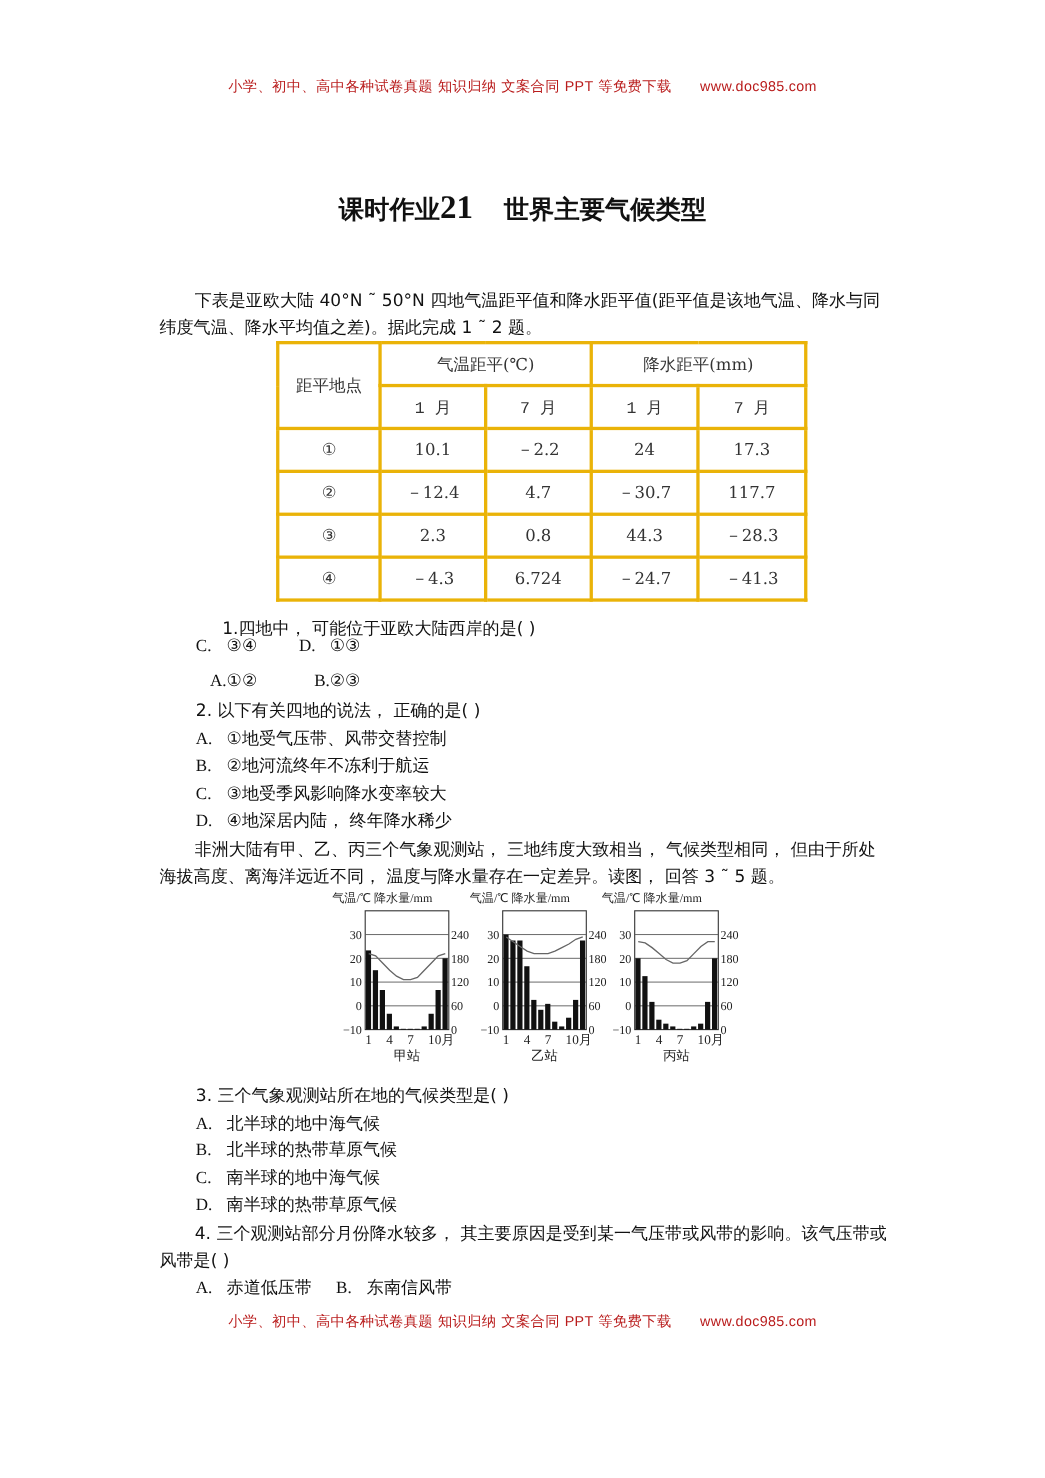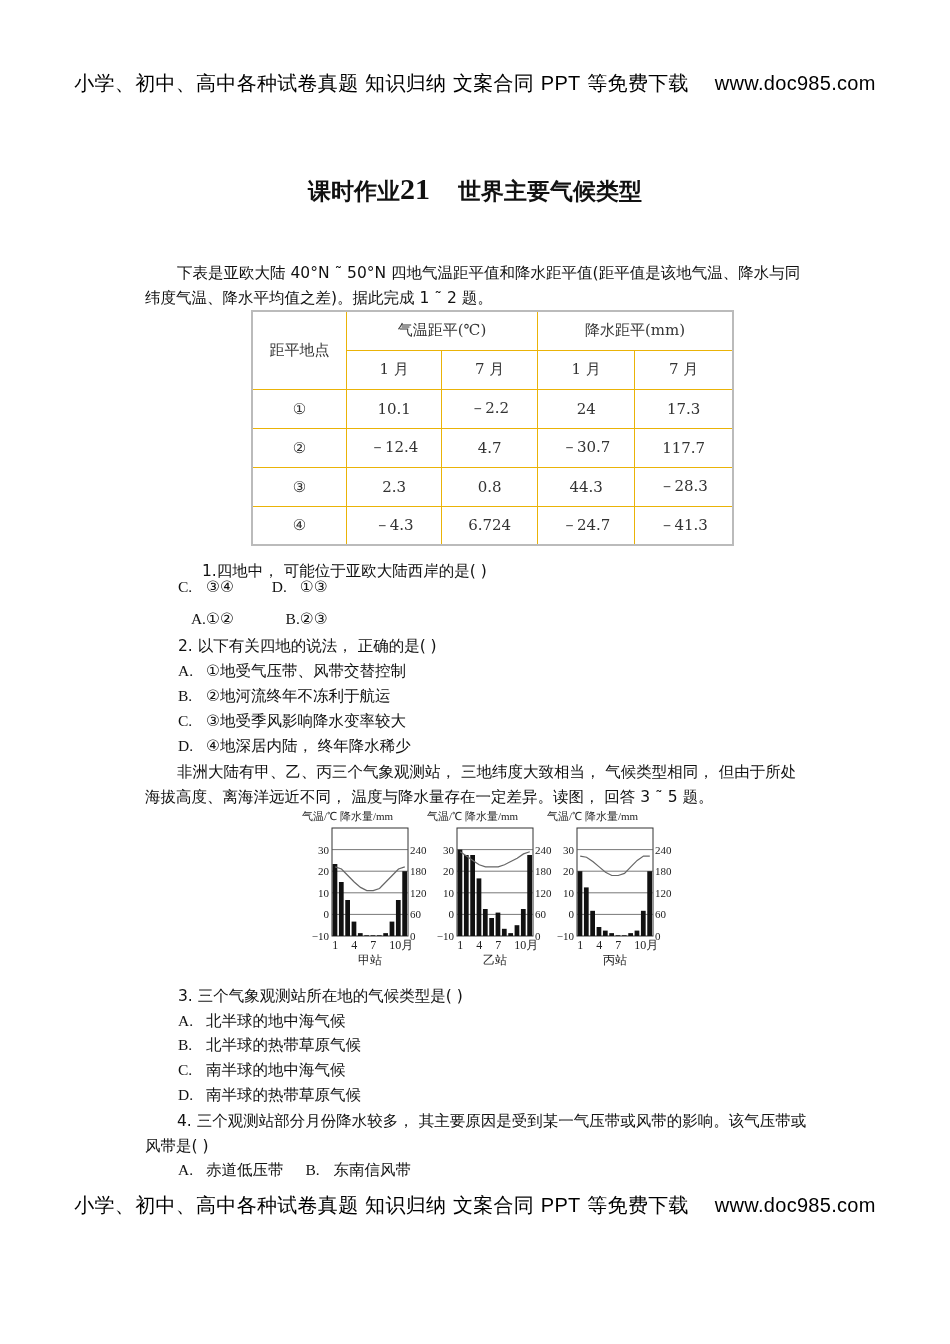--- a/index.html
+++ b/index.html
@@ -1,29 +1,29 @@
 <!DOCTYPE html>
 <html><head>
 <meta charset="utf-8">
 <style>
   html, body { margin: 0; padding: 0; background: #ffffff; }
   body { width: 950px; height: 1344px; position: relative; font-family: "DejaVu Serif", "Liberation Serif", serif; color: #111; overflow: hidden; }
-  .hdr { position: absolute; left: 0; width: 950px; text-align: center; font-size: 20px; color: #000000; font-family: "DejaVu Serif", serif; letter-spacing: 0.3px; }
+  .hdr { position: absolute; left: 0; width: 950px; text-align: center; font-size: 13px; color: #b91c1c; font-family: "DejaVu Serif", serif; letter-spacing: 0.3px; }
   .hdr .url { font-family: "Liberation Sans", sans-serif; margin-left: 26px; }
   .hdr .ppt { font-family: "Liberation Sans", sans-serif; }
   .title { position: absolute; top: 172px; left: 0; width: 950px; text-align: center; font-size: 23px; font-weight: bold; font-family: "DejaVu Sans", sans-serif; }
   .title .num { font-family: "Liberation Serif", serif; font-size: 30px; }
   .title .gap { display: inline-block; width: 28px; }
   .para { position: absolute; left: 145px; width: 662px; font-size: 15.5px; line-height: 25px; font-family: "DejaVu Sans", sans-serif; }
   .para .indent { display: inline-block; width: 32px; }
   .line { position: absolute; left: 178px; font-size: 15.5px; font-family: "DejaVu Sans", sans-serif; white-space: nowrap; }
   .line .lbl { font-family: "Liberation Serif", serif; display: inline-block; min-width: 28px; }
   .optpair .gap { display: inline-block; width: 38px; }
   table.data { position: absolute; left: 251px; top: 310px; width: 483px; height: 234px; border-collapse: collapse; border: 2px solid #bbb; font-family: "DejaVu Serif", serif; font-size: 15px; color: #333; }
-  table.data td { border: 1px solid #eab308; text-align: center; padding: 0; }
+  table.data td { border: 3px solid #eab308; text-align: center; padding: 0; }
   .charts { position: absolute; left: 300px; top: 808px; width: 390px; height: 165px; }
   .chart { position: absolute; top: 0; width: 130px; height: 165px; }
   .chart svg text { font-family: "Liberation Serif", serif; }
 </style>
 </head>
 <body>
 
 <div class="hdr" style="top:70px;">
   <span>小学、初中、高中各种试卷真题  知识归纳  文案合同  </span><span class="ppt">PPT</span><span> 等免费下载</span><span class="url">www.doc985.com</span>
 </div>
@@ -36,21 +36,21 @@
   <span class="indent"></span><span>下表是亚欧大陆 40°N ˜ 50°N 四地气温距平值和降水距平值(距平值是该地气温、降水与同纬度气温、降水平均值之差)。据此完成 1 ˜ 2 题。</span>
 </div>
 
 <table class="data">
   <tbody>
       <tr style="height:39px;">
     <td rowspan="2" style="width:95px;">距平地点</td>
     <td colspan="2">气温距平(℃)</td>
     <td colspan="2">降水距平(mm)</td>
   </tr>
-  <tr style="height:39px;">
+  <tr style="height:39px;font-family:Liberation Mono, monospace;">
     <td style="width:96px;">1 月</td>
     <td style="width:96px;">7 月</td>
     <td style="width:98px;">1 月</td>
     <td style="width:98px;">7 月</td>
   </tr>
   <tr style="height:39px;">
     <td>①</td>
     <td>10.1</td>
     <td>－2.2</td>
     <td>24</td>

